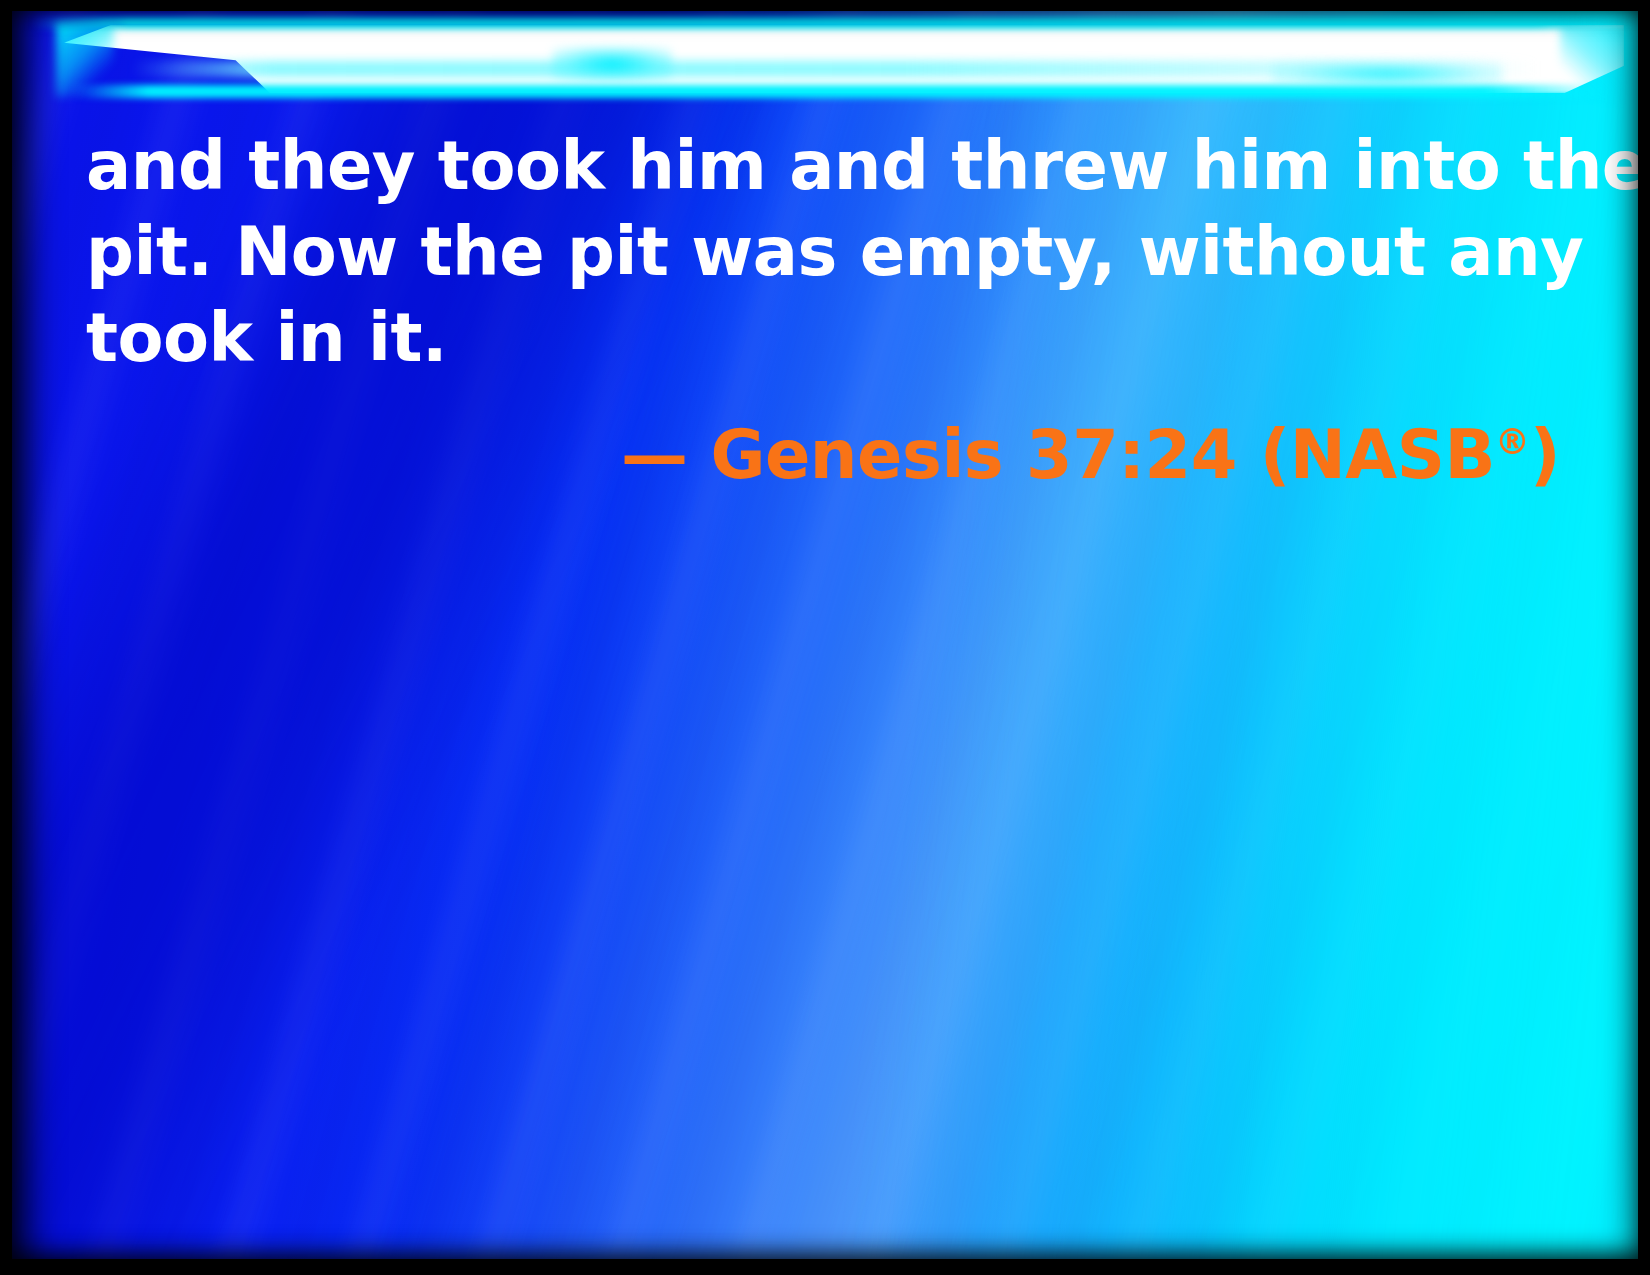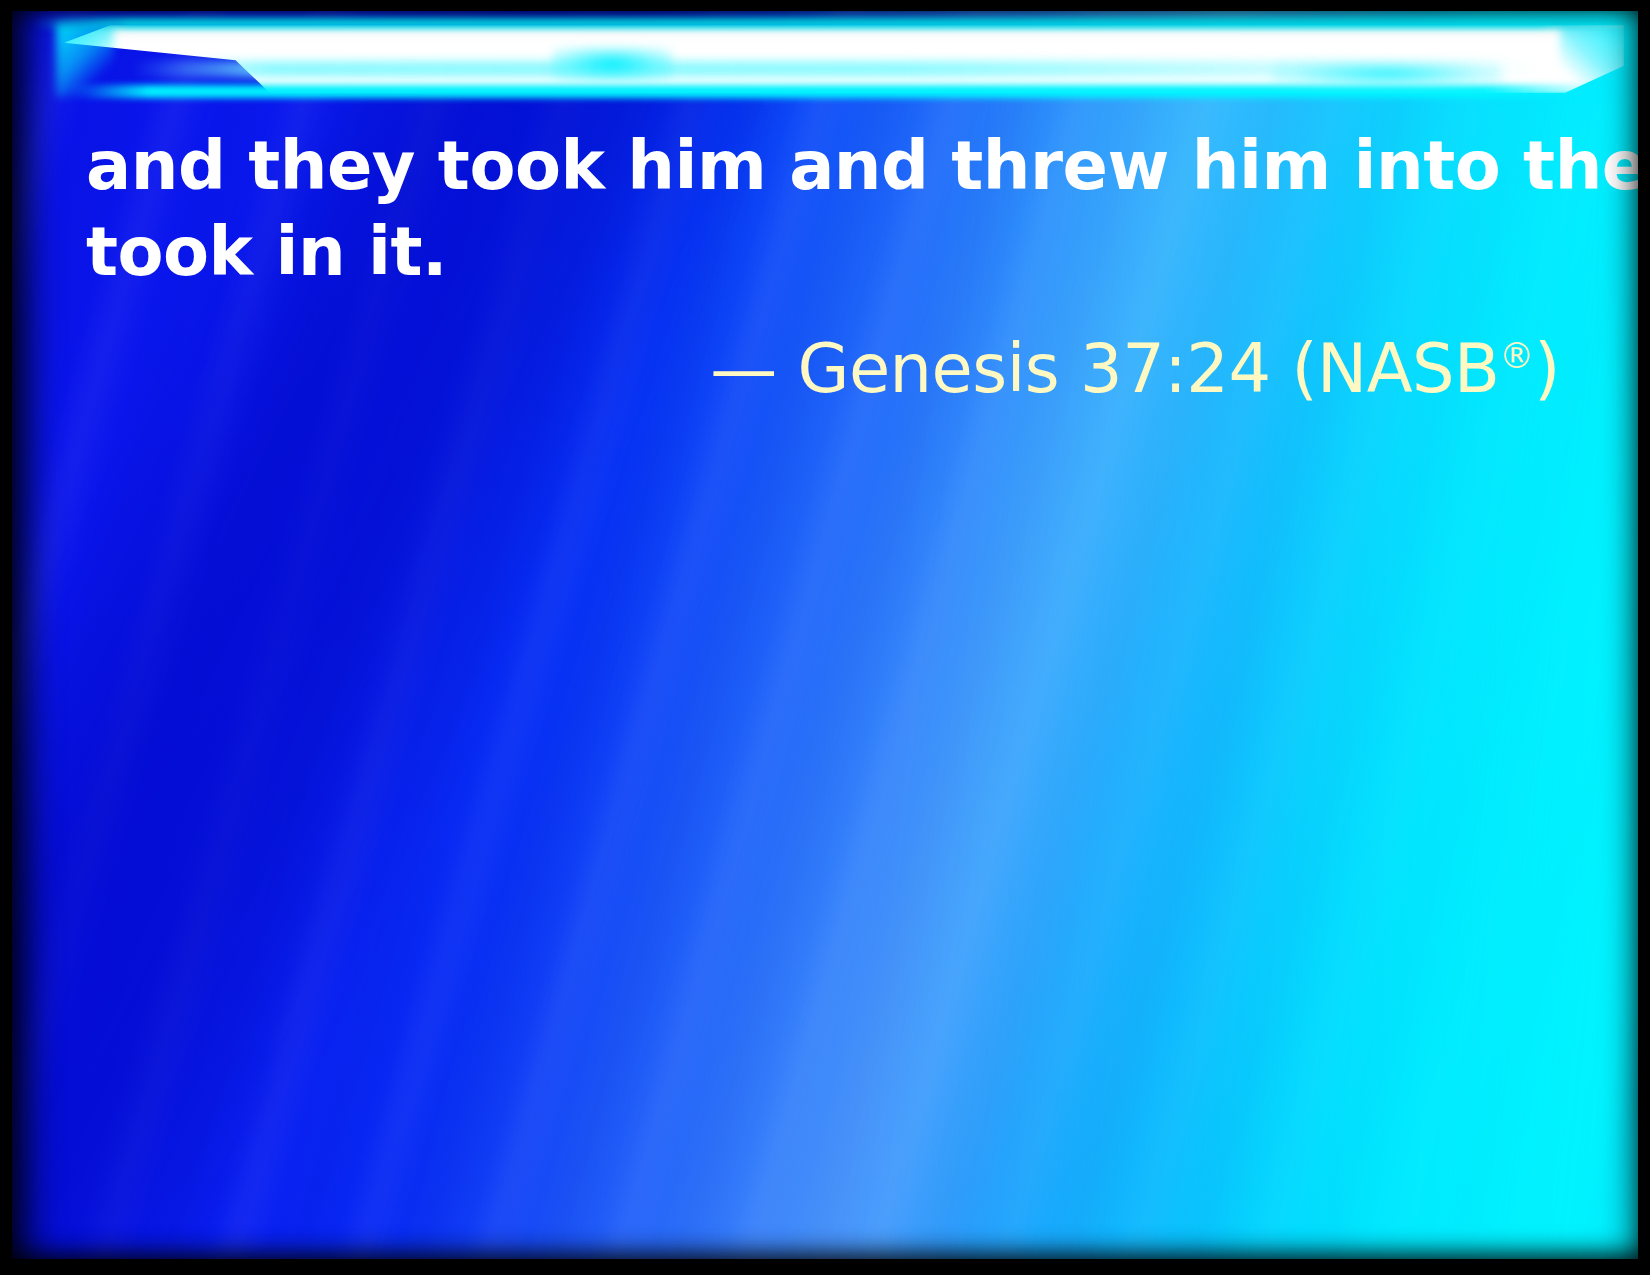--- a/index.html
+++ b/index.html
@@ -268,23 +268,23 @@
   .verse-line {
     color: #ffffff;
     font-family: "DejaVu Sans", sans-serif;
     font-weight: bold;
     font-size: 67px;
     line-height: 86px;
     letter-spacing: -0.5px;
     white-space: nowrap;
   }
   .attribution {
-    color: #fef9c3;
+    color: #f97316;
     font-family: "DejaVu Sans", sans-serif;
-    font-weight: normal;
+    font-weight: bold;
     font-size: 67px;
     line-height: 86px;
     letter-spacing: -0.5px;
     text-align: right;
     padding-right: 6px;
     margin-top: 18px;
     white-space: nowrap;
   }
   .attribution .reg {
     font-size: 0.52em;
@@ -310,20 +310,21 @@
       <div class="banner-cyan-mid"></div>
       <div class="banner-cyan-bottom"></div>
       <div class="banner-cyan-blob"></div>
       <div class="banner-cyan-blob2"></div>
       <div class="banner-edge-left"></div>
       <div class="banner-edge-right"></div>
     </div>
 
     <div class="verse-block">
       <div class="verse-line">and they took him and threw him into the</div>
+      <div class="verse-line">pit. Now the pit was empty, without any</div>
       <div class="verse-line">took in it.</div>
 
       <div class="attribution"><span>—</span>&nbsp;<span>Genesis 37:24</span>&nbsp;<span>(NASB</span><span class="reg">®</span><span>)</span></div>
     </div>
 
     <div class="layer-vignette"></div>
   </div>
 
 </div>
 

